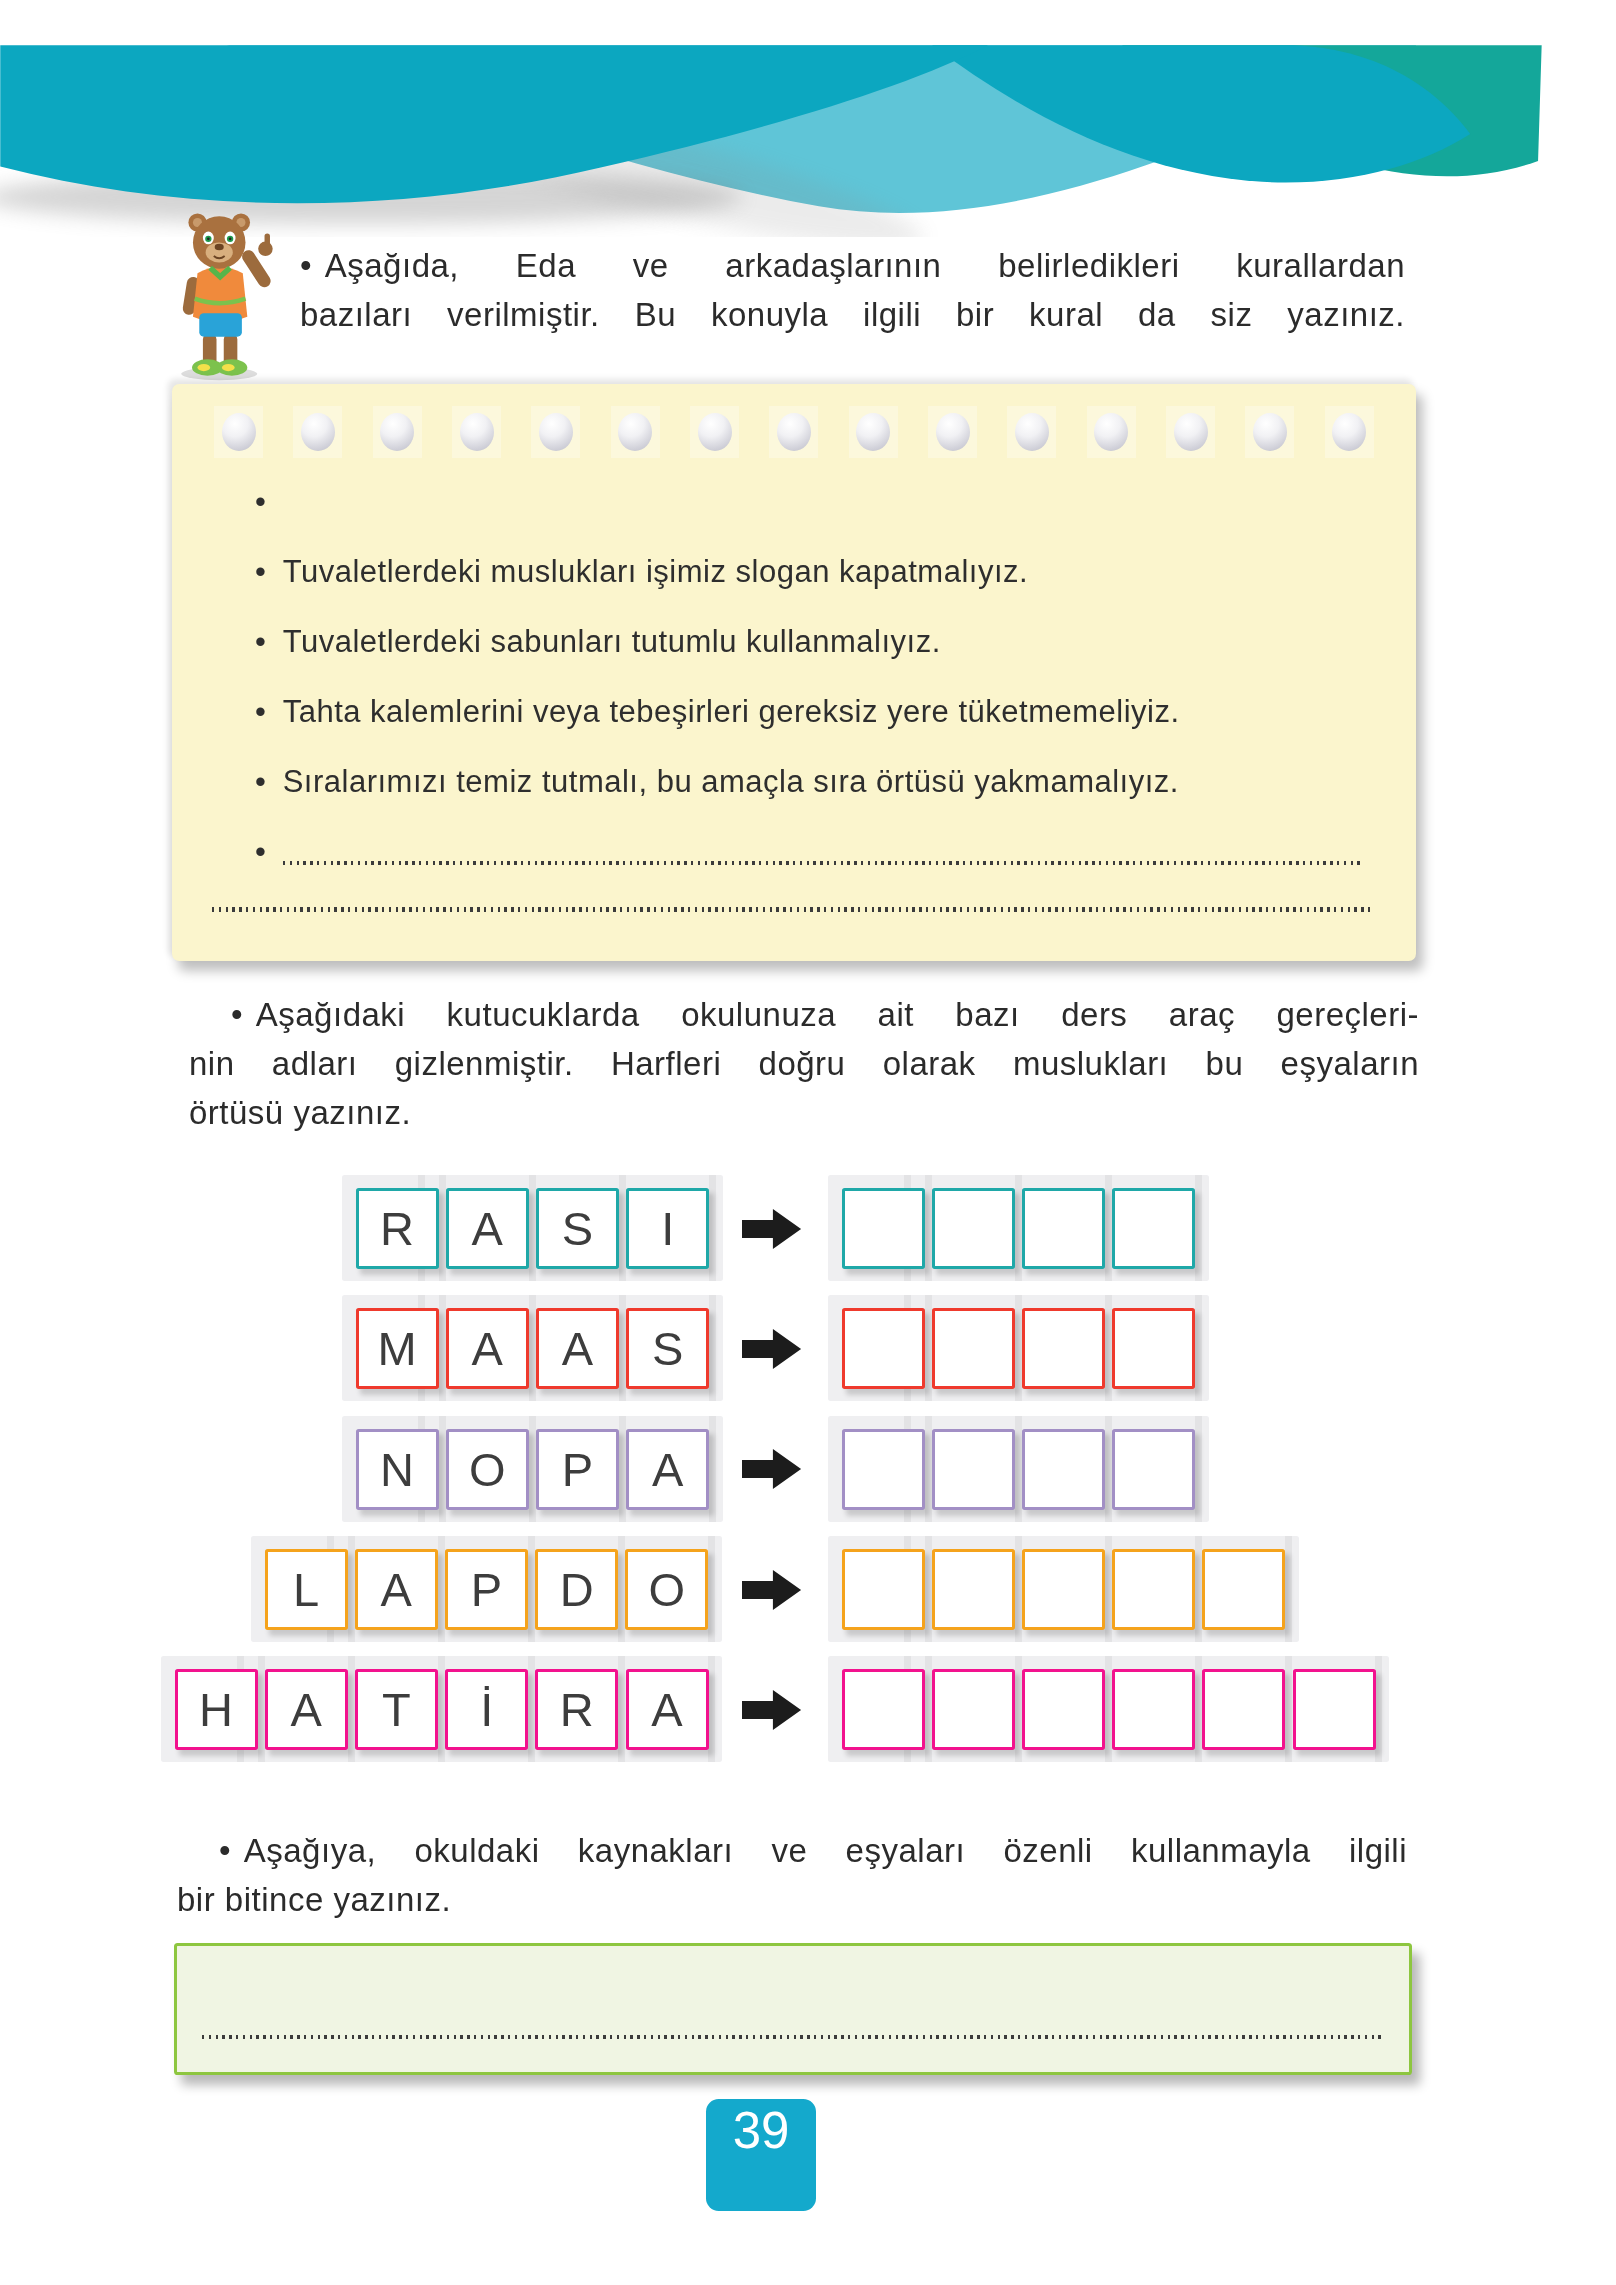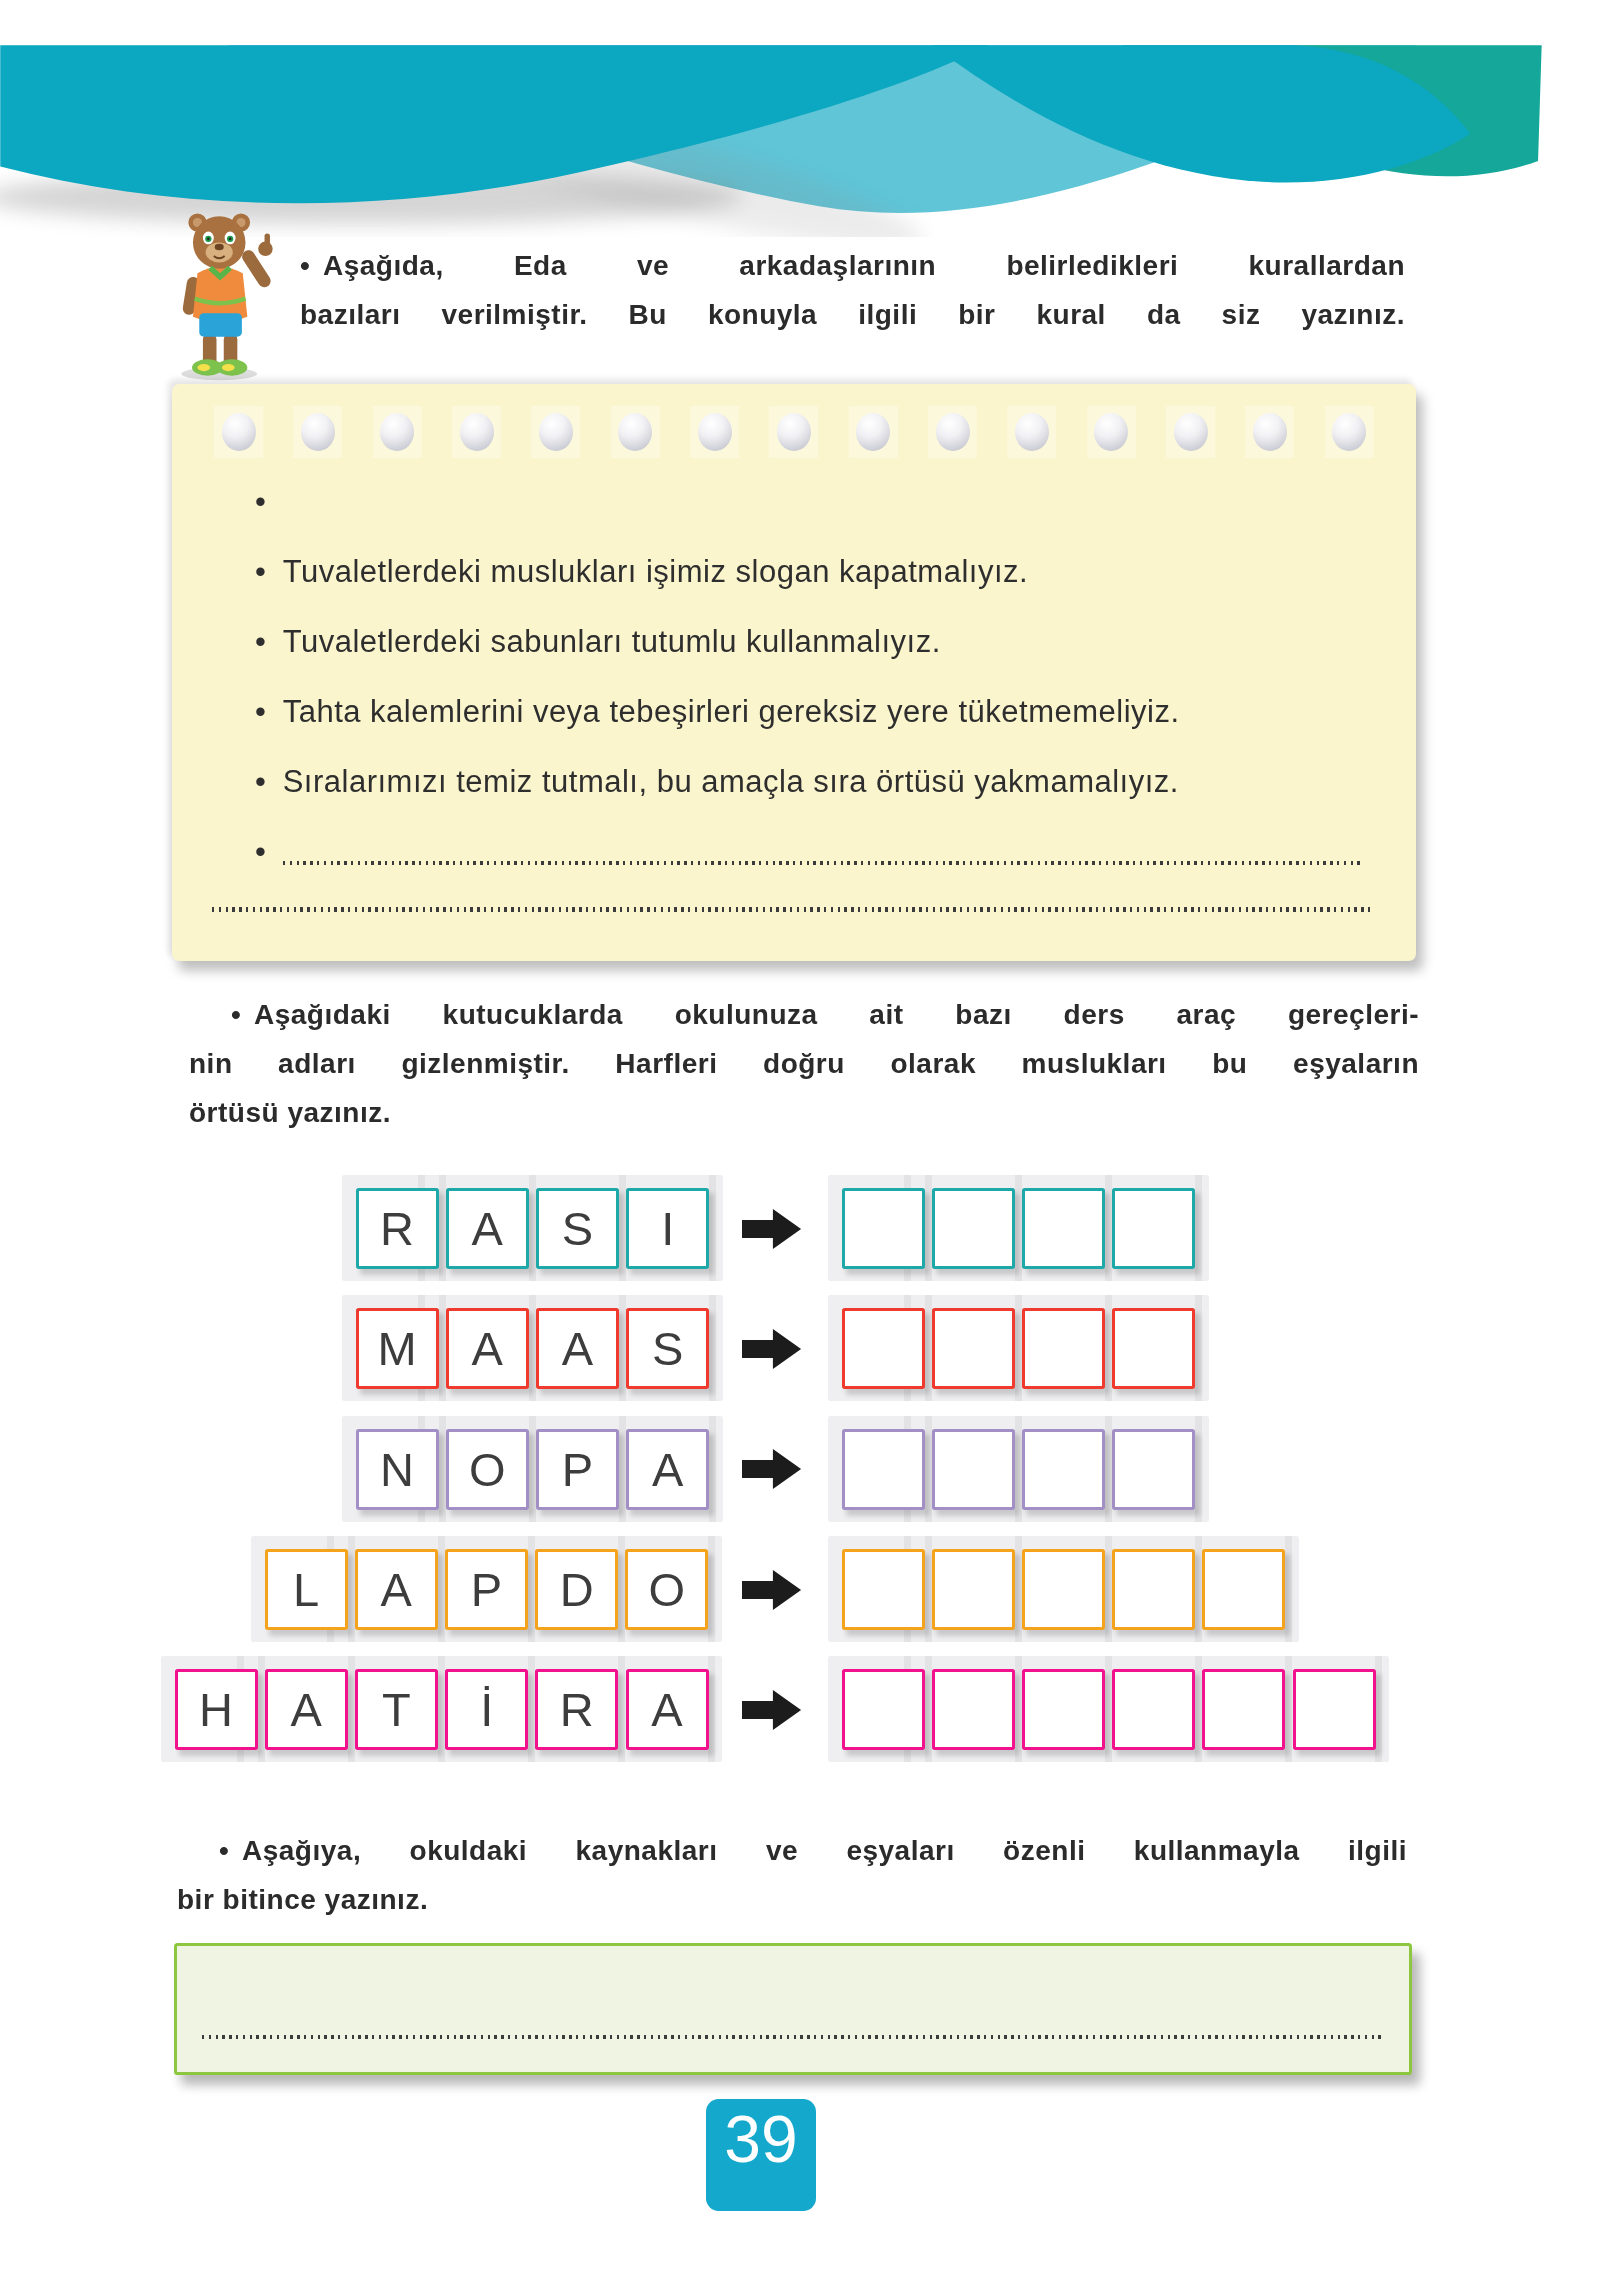--- a/index.html
+++ b/index.html
@@ -4,21 +4,21 @@
 <style>
   html,body{margin:0;padding:0;background:#ffffff;}
   .page{
     position:relative; width:1617px; height:2285px; background:#ffffff;
     font-family:"Liberation Sans", sans-serif; color:#2e2e2e; overflow:hidden;
   }
   
   .waves{position:absolute;top:0;left:0;}
 
   
-  .para{position:absolute;font-size:28px;letter-spacing:0.5px;color:#2b2b2b;font-weight:bold;}
+  .para{position:absolute;font-size:33px;letter-spacing:0.5px;color:#2b2b2b;}
   .bullet-glyph{margin-right:12.7px;}
 
   
   .jline{line-height:49px;text-align:justify;text-align-last:justify;}
   .nline{line-height:49px;text-align:left;}
   .ind{padding-left:42px;}
 
   
   .mascot{position:absolute;left:163px;top:208px;}
 
@@ -67,21 +67,21 @@
     background:#F0F5E3;border:3.6px solid #8DC63F;border-radius:3.6px;box-sizing:border-box;
     box-shadow:7.2px 10px 11px rgba(0,0,0,0.28);
   }
   .slogan-box .dots{position:absolute;left:25px;right:25px;bottom:33px;}
 
   
   .badge{
     position:absolute;left:706px;top:2099px;width:110px;height:112px;
     background:#14A9CC;border-radius:12.7px;color:#ffffff;
     display:flex;justify-content:center;align-items:flex-start;
-    font-size:66px;font-weight:300;padding-top:1.8px;box-sizing:border-box;
+    font-size:51px;font-weight:300;padding-top:1.8px;box-sizing:border-box;
   }
 </style>
 </head>
 <body>
 
 <div class="page">
 
   <svg class="waves" width="1617" height="237" viewBox="0 0 1787 262">
     <defs>
       <filter id="soft" x="-60%" y="-60%" width="220%" height="220%">

